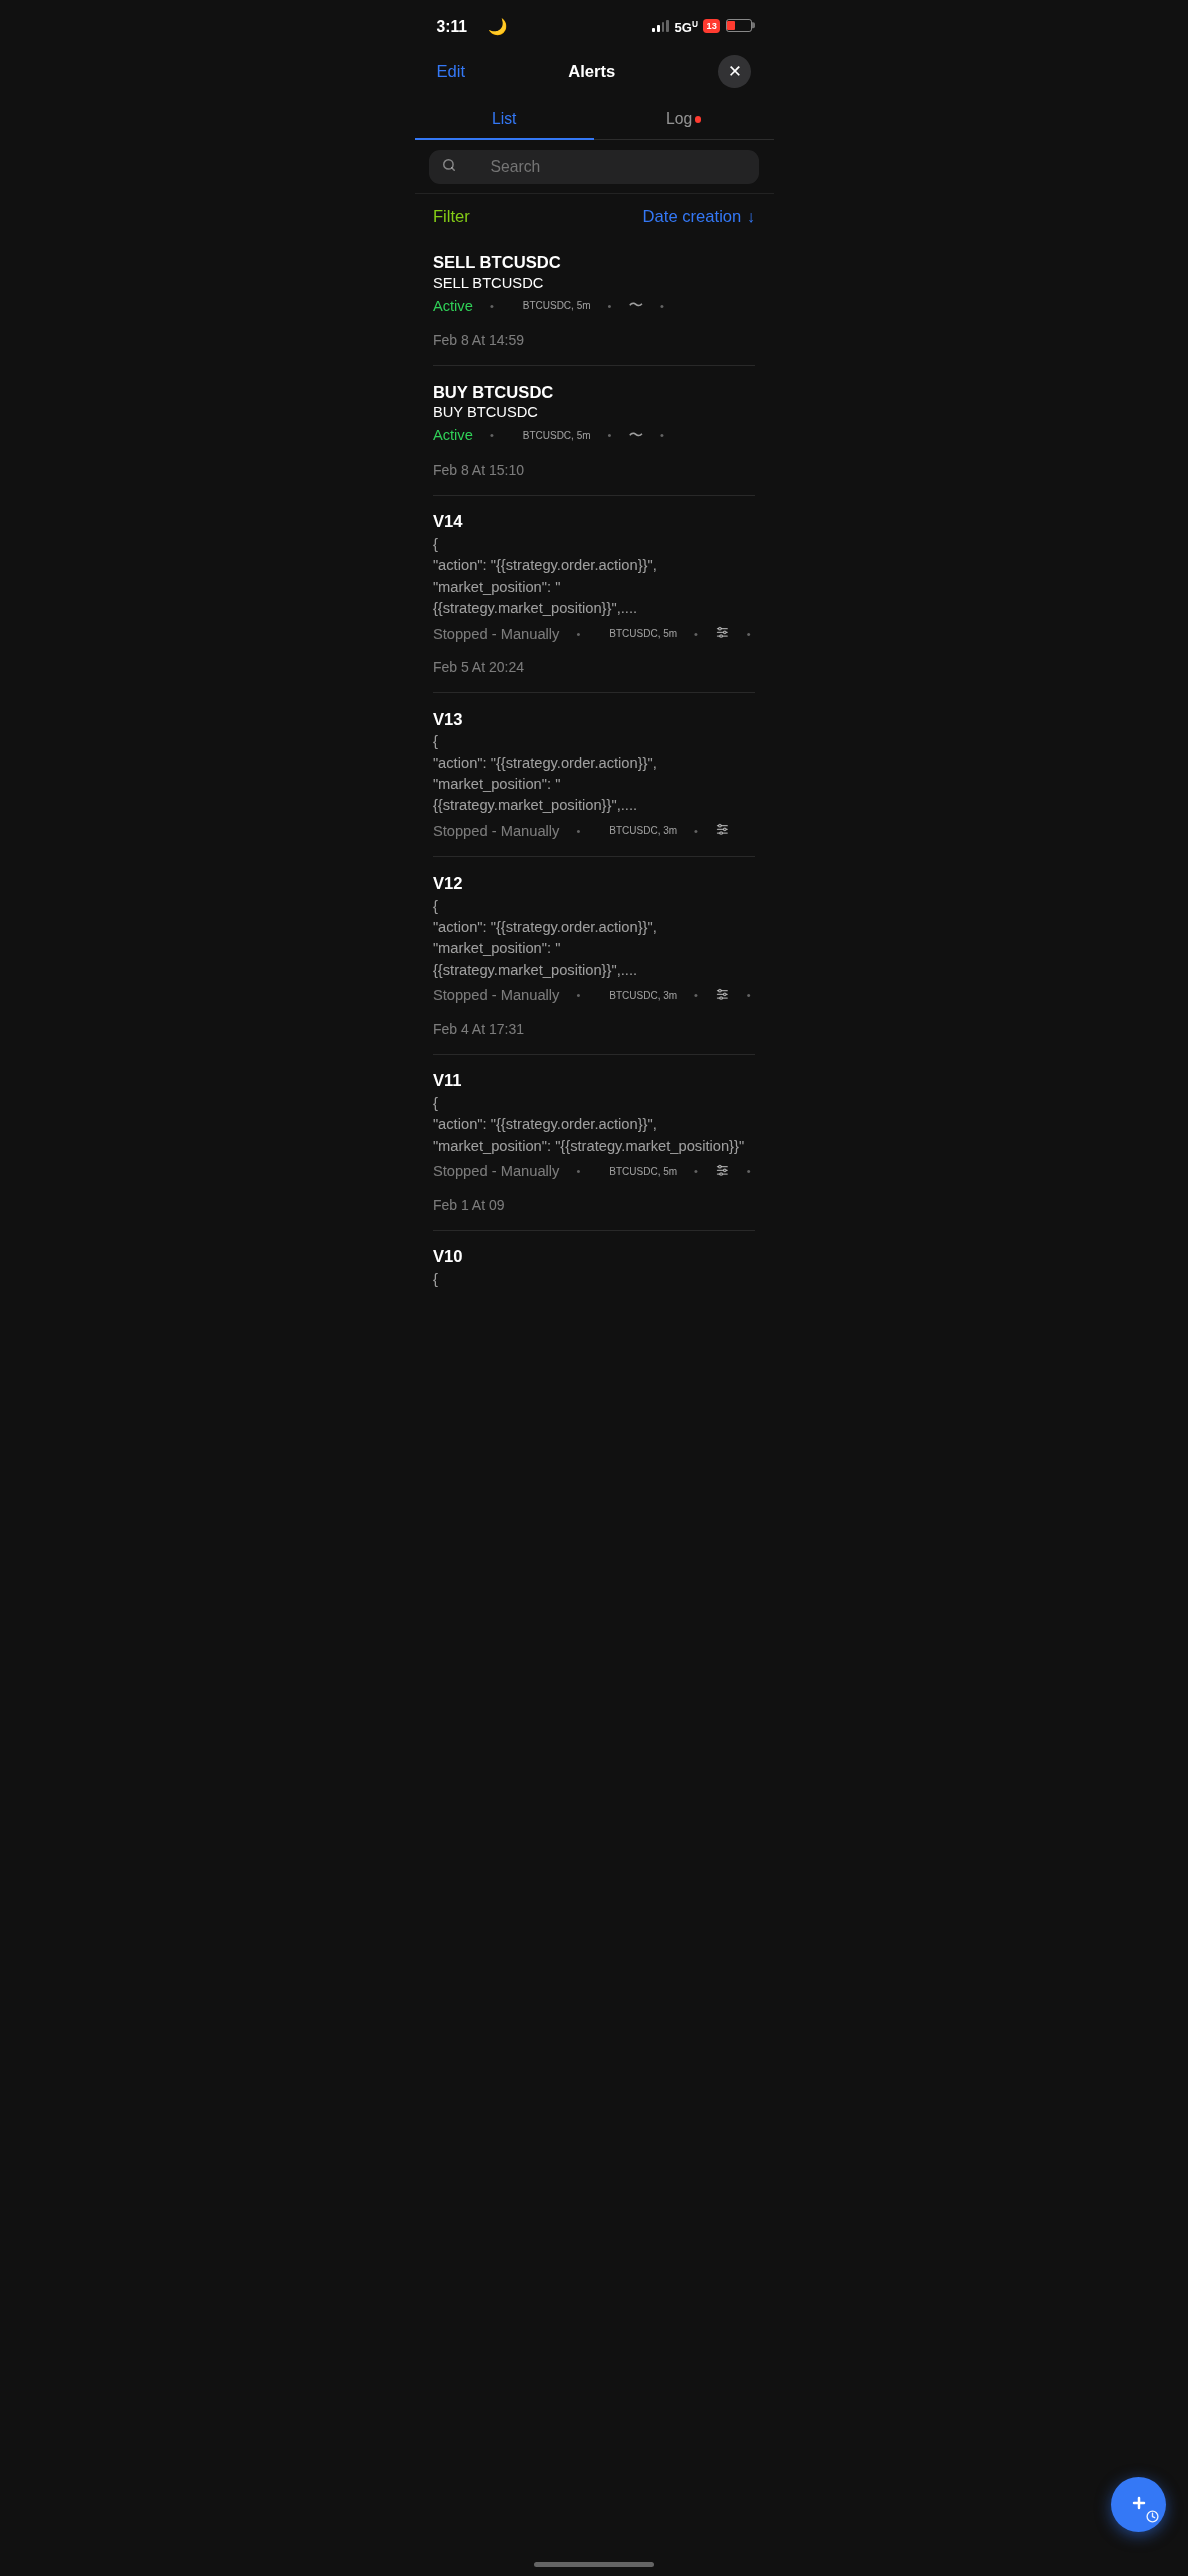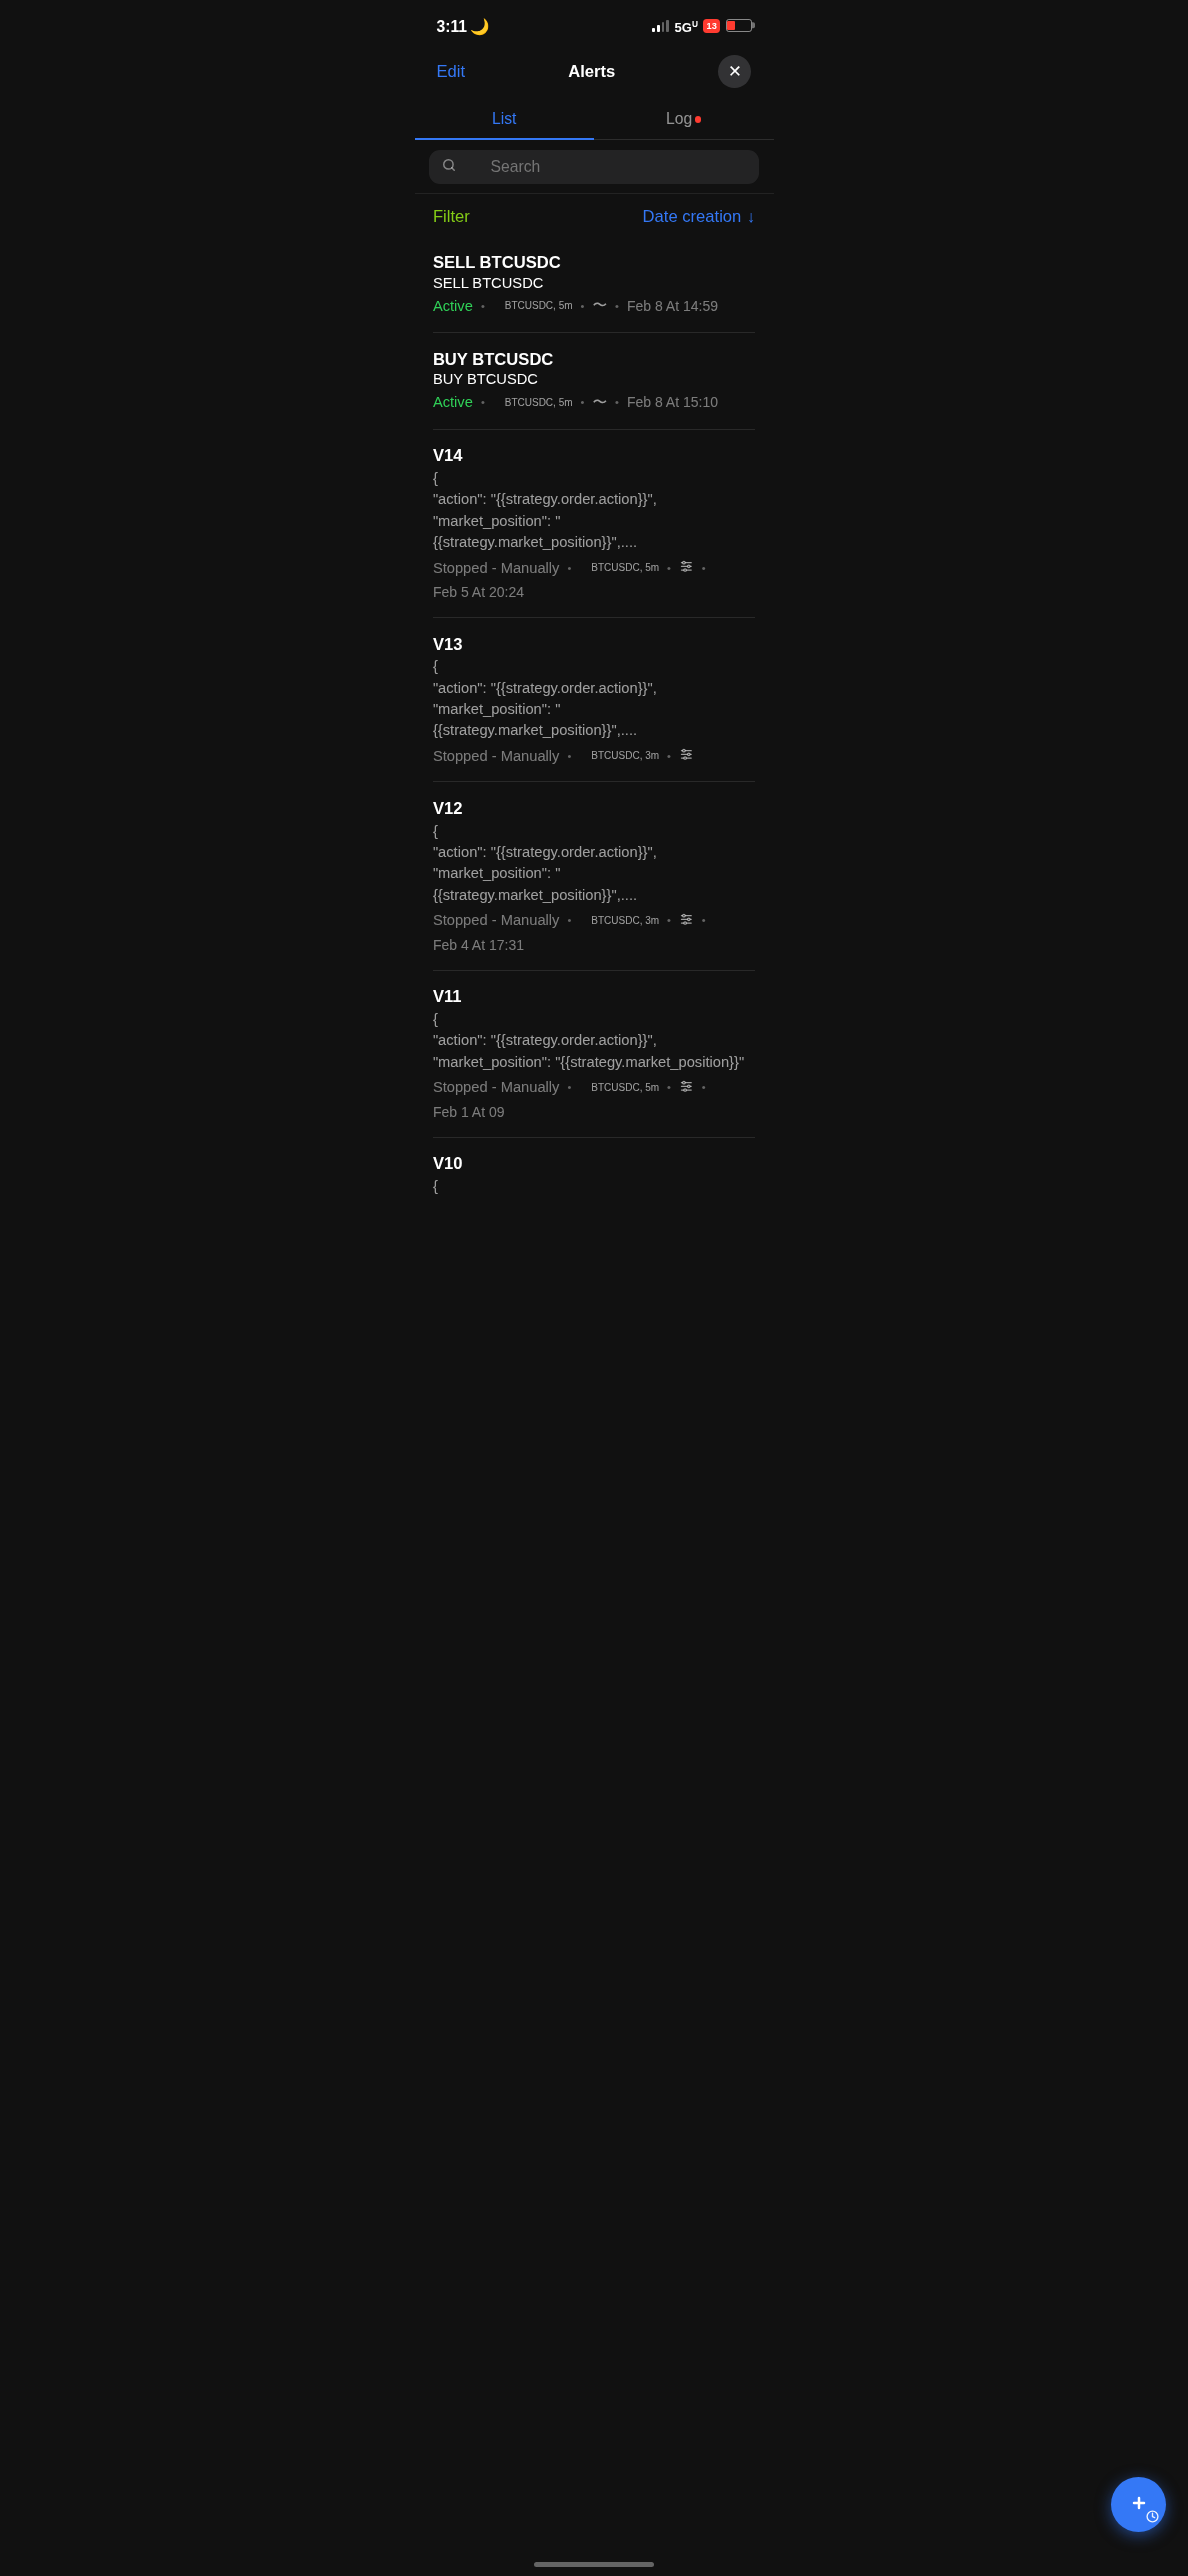--- a/index.html
+++ b/index.html
@@ -21,21 +21,21 @@
       align-items: center;
       padding: 13px 22px 7.4px;
       height: 48px;
     }
     .status-time {
       font-size: 15.7px;
       font-weight: 600;
       color: #ffffff;
       display: flex;
       align-items: center;
-      gap: 3px;
+      gap: 21px;
     }
     .status-right {
       display: flex;
       align-items: flex-start;
       gap: 5.5px;
     }
     .signal-bars {
       display: flex;
       align-items: flex-end;
       gap: 1.8px;
@@ -230,21 +230,21 @@
     }
     .alert-subtitle {
       font-size: 14.7px;
       font-weight: 400;
       color: #ffffff;
       margin-bottom: 5.5px;
     }
     .alert-meta {
       display: flex;
       align-items: center;
-      gap: 8px;
+      gap: 17px;
       flex-wrap: wrap;
     }
     .status-active {
       color: #30d158;
       font-size: 14.7px;
     }
     .status-stopped {
       color: rgba(255,255,255,0.45);
       font-size: 14.7px;
     }

